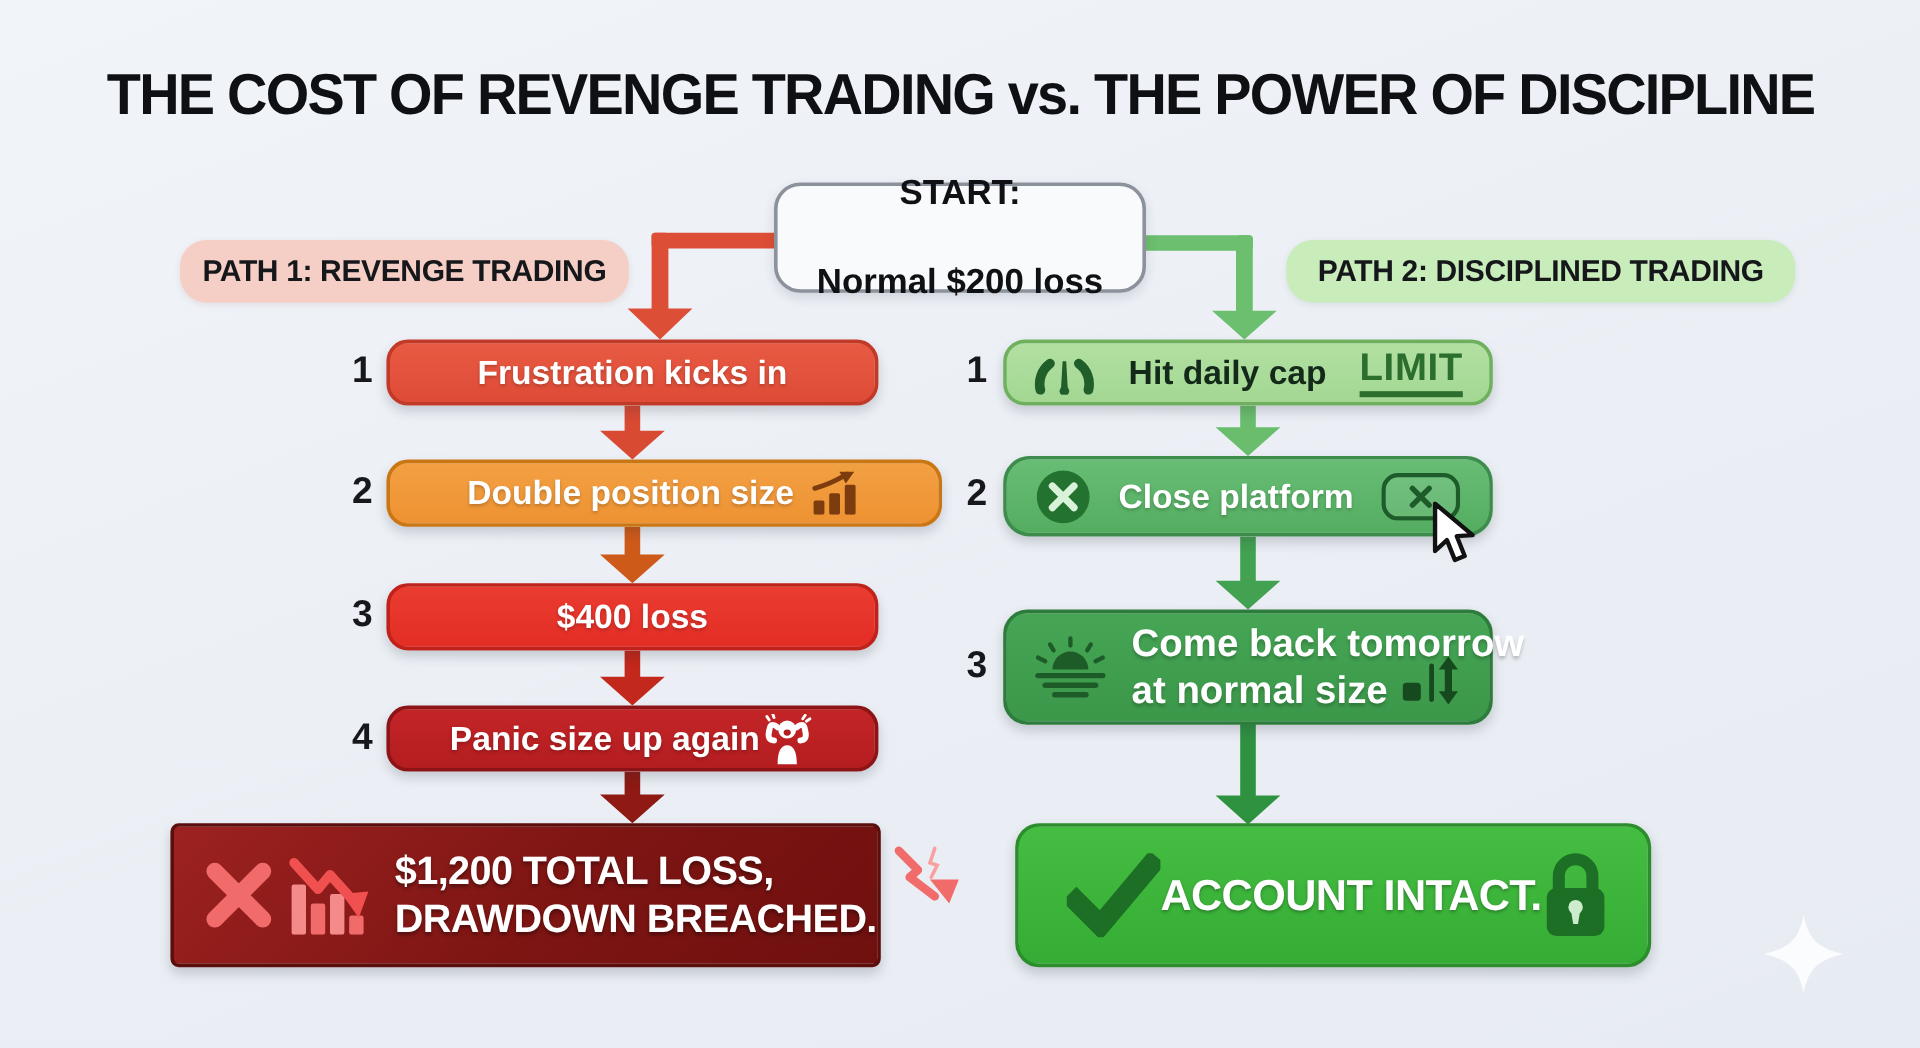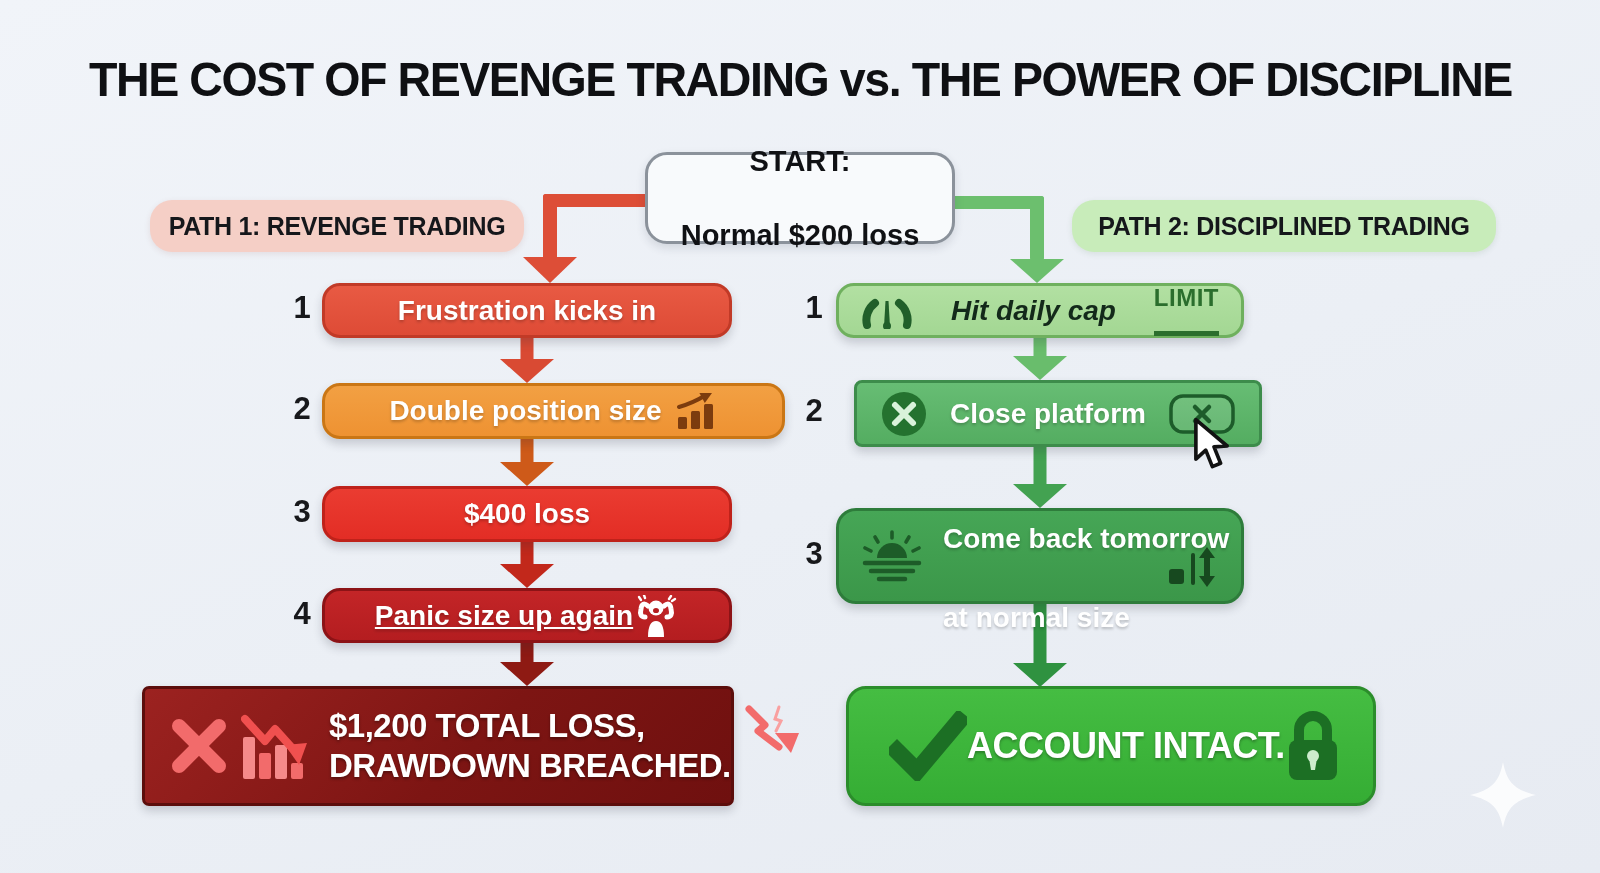--- a/index.html
+++ b/index.html
@@ -46,34 +46,34 @@
   .box .lbl { font-size:28px; font-weight:700; text-shadow:0 2px 3px rgba(0,0,0,.22); white-space:nowrap; }
 
   
   .r-s1 { left:322px; top:283px; width:410px; height:55px; justify-content:center;
           background:linear-gradient(180deg,#e85a43,#de4b36); border-color:#c13a27; }
   .r-s2 { left:322px; top:383px; width:463px; height:56px; justify-content:center; gap:14px;
           background:linear-gradient(180deg,#f2a043,#ee9232); border-color:#ca7615; }
   .r-s3 { left:322px; top:486px; width:410px; height:56px; justify-content:center;
           background:linear-gradient(180deg,#ea3c31,#e32d25); border-color:#bf221a; }
   .r-s4 { left:322px; top:588px; width:410px; height:55px; justify-content:center; 
-          background:linear-gradient(180deg,#c32527,#b41d20); border-color:#8c1316;text-decoration:underline; }
+          background:linear-gradient(180deg,#c32527,#b41d20); border-color:#8c1316; }
 
   
   .d-s1 { left:836px; top:283px; width:408px; height:55px; justify-content:space-between; padding:0 22px;
           background:linear-gradient(180deg,#b2e0a2,#a3d793); border-color:#6fb05e; }
-  .d-s1 .lbl { color:#13291a; text-shadow:none;font-style:italic; }
-  .d-tag { font-size:24px; font-weight:800; color:#2b6e2d; letter-spacing:.5px;
-           border-bottom:5px solid #2b6e2d; line-height:1.05; padding-bottom:20px; }
-  .d-s2 { left:854px; top:380px; width:408px; height:67px; justify-content:space-between; padding:0 24px;
-          background:linear-gradient(180deg,#67bd74,#54ad61); border-color:#3d8c4b; border-radius:8px;align-items:center; }
+  .d-s1 .lbl { color:#13291a; text-shadow:none; }
+  .d-tag { font-size:32px; font-weight:800; color:#2b6e2d; letter-spacing:.5px;
+           border-bottom:5px solid #2b6e2d; line-height:1.05; padding-bottom:2px; }
+  .d-s2 { left:836px; top:380px; width:408px; height:67px; justify-content:space-between; padding:0 24px;
+          background:linear-gradient(180deg,#67bd74,#54ad61); border-color:#3d8c4b; border-radius:22px;align-items:center; }
   .d-s3 { left:836px; top:508px; width:408px; height:96px; padding:0 22px; gap:20px; position:absolute;
           background:linear-gradient(180deg,#46a656,#3b9749); border-color:#2e7c3b; border-radius:20px; }
   .d-s3 .txt { line-height:1.22; }
-  .d-s3 .lbl { font-size:28px;margin-top:45px; }
+  .d-s3 .lbl { font-size:32px; }
 
   
   .outcome-revenge {
     left:142px; top:686px; width:592px; height:120px; gap:14px; padding:0 26px;
     background:linear-gradient(135deg,#9c2220 0%,#7d1513 55%,#6f100f 100%);
     border-color:#5c0e0c; border-radius:7px;
   }
   .outcome-revenge .txt { flex:1; line-height:1.2; }
   .outcome-revenge .big { font-size:33px; font-weight:800; letter-spacing:-0.5px; white-space:nowrap;
                           text-shadow:0 2px 3px rgba(0,0,0,.35); }

